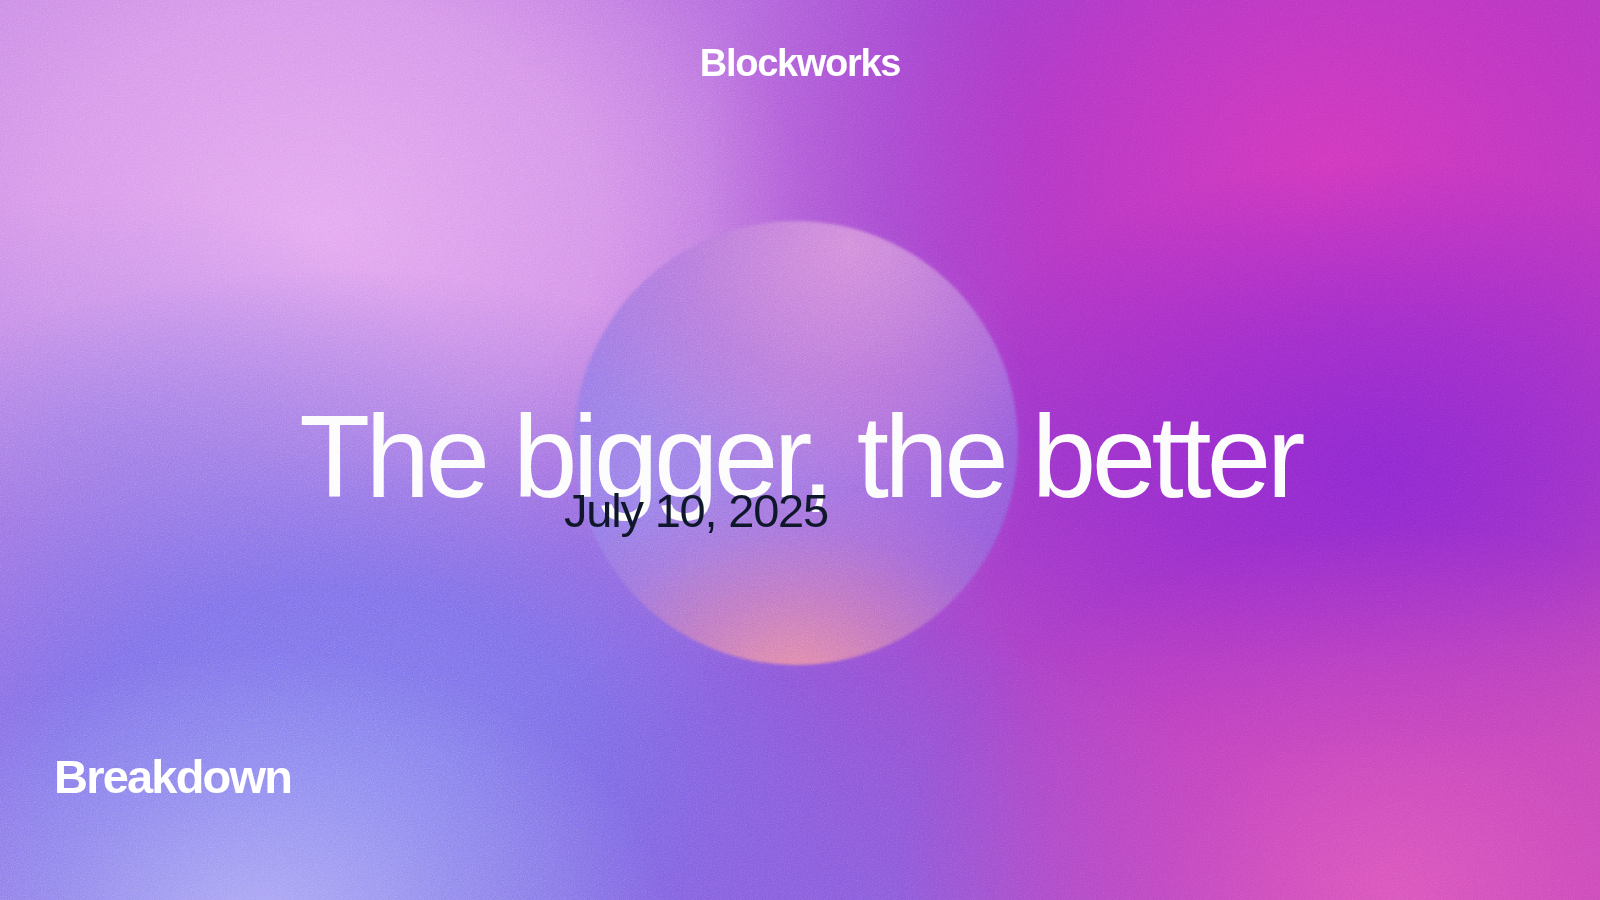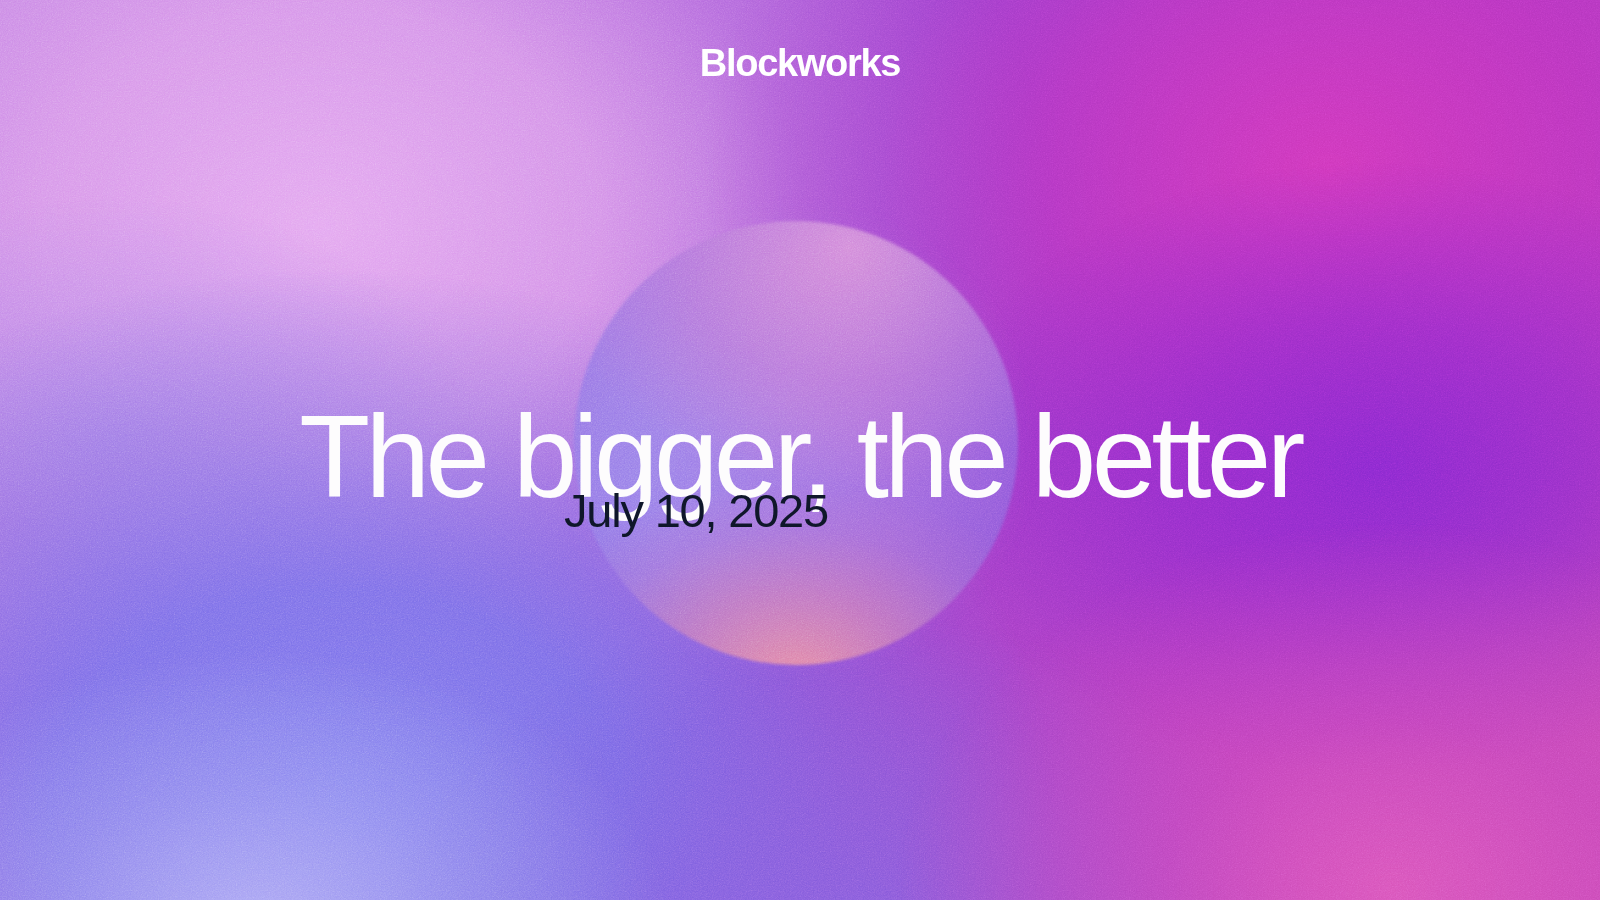--- a/index.html
+++ b/index.html
@@ -278,15 +278,16 @@
     <rect width="1600" height="900" filter="url(#noiseFilter)"></rect>
   </svg>
 
   <div class="wordmark">Blockworks</div>
 
   <h1 class="headline">The bigger, the better</h1>
 
   <div class="dateline">July 10, 2025</div>
 
   <div class="showmark">
+    <span class="line">Breakdown</span>
   </div>
 
 </div>
 
 </body></html>

